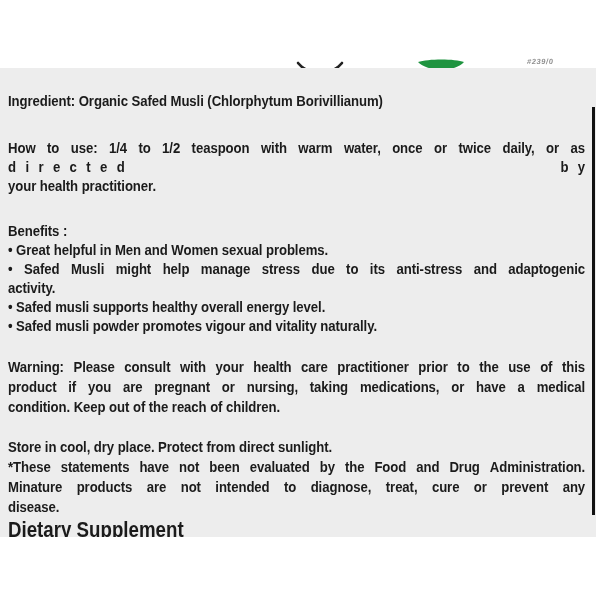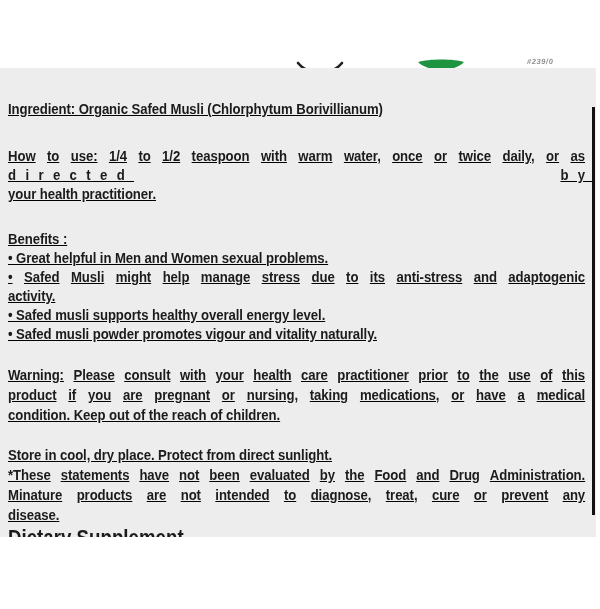--- a/index.html
+++ b/index.html
@@ -12,22 +12,22 @@
   }
   .panel {
     position: absolute;
     left: 0; top: 68px;
     width: 596px; height: 469px;
     background: #ededed;
     overflow: hidden;
   }
   .content {
     position: absolute;
-    left: 8px; top: 8px;
-    width: 588px; height: 100%; text-decoration: underline;
+    left: 8px; top: 0;
+    width: 588px; height: 100%;
   }
   .line {
     width: 679px;
     transform: scaleX(0.85);
     transform-origin: 0 0;
     font-weight: bold;
     font-size: 15.5px;
     line-height: 19px;
     height: 19px;
     color: #1b1b1b;

